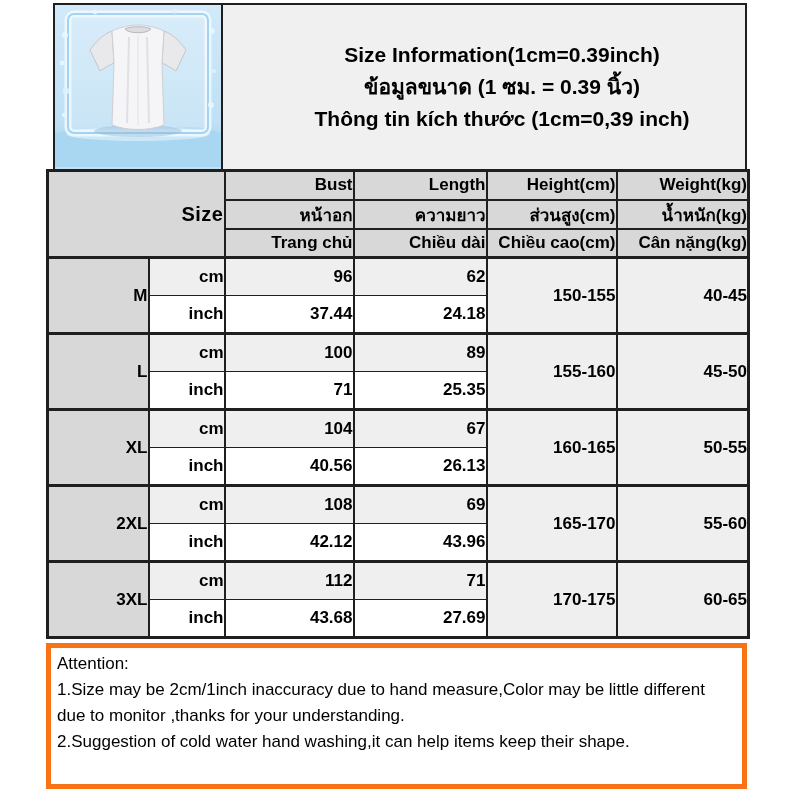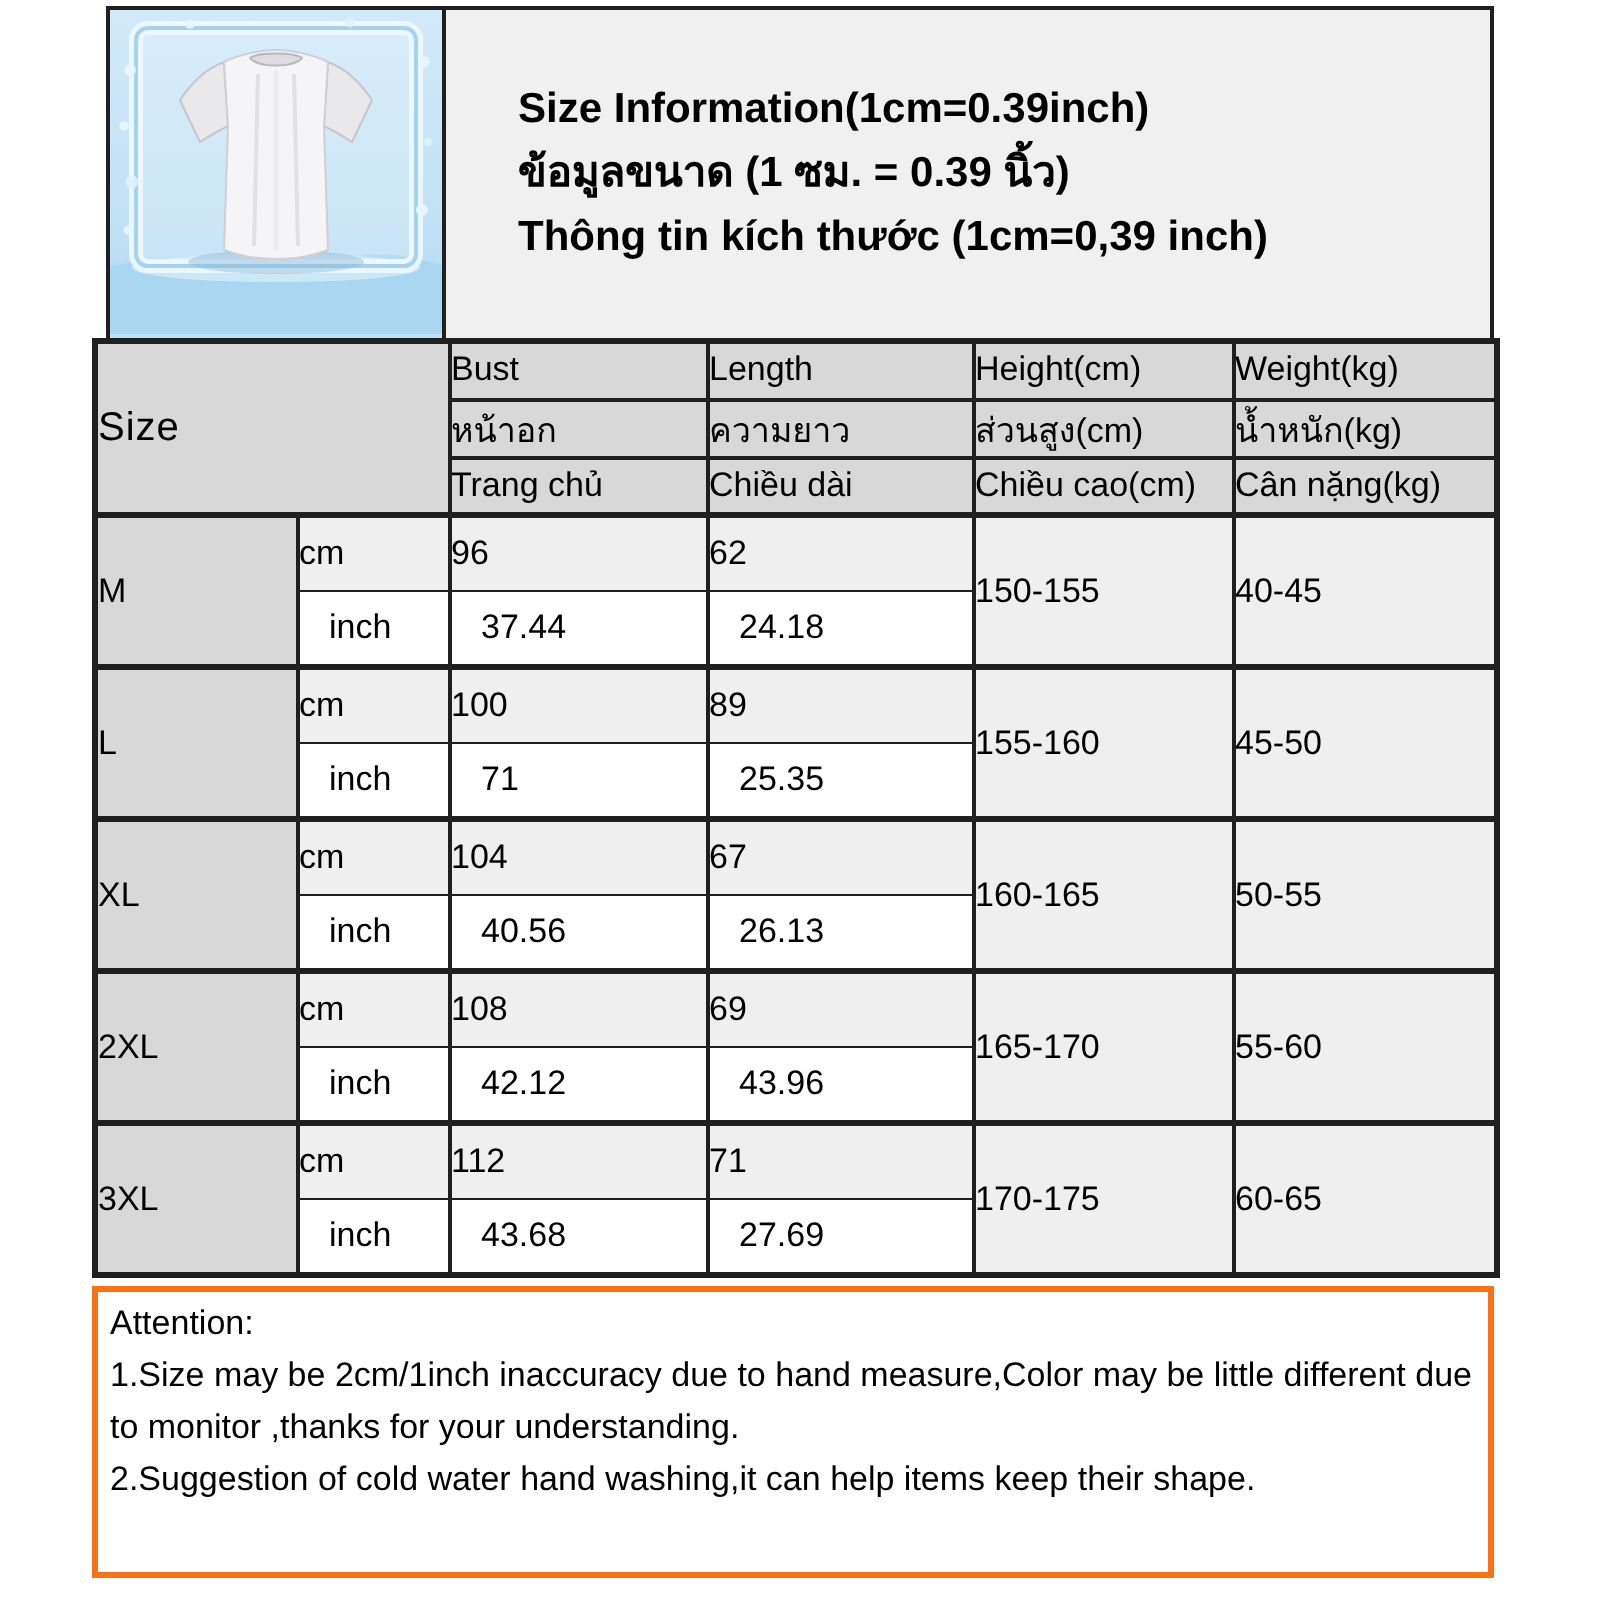--- a/index.html
+++ b/index.html
@@ -33,21 +33,21 @@
     overflow: hidden;
     background: #bfe0f5;
   }
   .image-cell svg { display: block; }
   .title-cell {
     flex: 1;
     background: #f0f0f0;
     display: flex;
     flex-direction: column;
     justify-content: center;
-    align-items: flex-start;
+    align-items: center;
     text-align: center;
     padding-left: 36px;
   }
   .title-line {
     font-weight: bold;
     font-size: 21px;
     line-height: 32px;
     white-space: nowrap;
   }
 
@@ -55,23 +55,23 @@
   table.sz-table {
     margin-left: -7px; 
     margin-left: 0;
     border-collapse: collapse;
     table-layout: fixed;
     width: 701px;
     border: 3px solid #1f1f1f;
   }
   .sz-table td {
     border: 2px solid #1f1f1f;
-    text-align: left;
+    text-align: right;
     vertical-align: middle;
-    font-weight: normal;
+    font-weight: bold;
     font-size: 17px;
     overflow: hidden;
     white-space: nowrap;
   }
   .sz-table thead td { background: #d8d8d8; height: 29px; }
   .sz-table tbody td { border-top-width: 1px; border-bottom-width: 1px; height: 38px; }
   .sz-table tbody tr.row-cm td { border-top-width: 3px; }
   .sz-table td.size-big {
     background: #d8d8d8;
     font-size: 20px;
@@ -80,21 +80,21 @@
   .sz-table td.size-cell { background: #d8d8d8; }
   .sz-table td.cm-bg   { background: #efefef; }
   .sz-table td.inch-bg { background: #ffffff; padding-left: 15px; }
   .sz-table td.merged  { background: #efefef; }
 
   
   .attention-box {
     width: 701px;
     height: 146px;
     margin-top: 4px;
-    border: 3px solid #f97316;
+    border: 5px solid #f97316;
     background: #ffffff;
     padding: 3px 6px;
     font-size: 17px;
     line-height: 26px;
     font-weight: normal;
   }
 </style>
 </head>
 <body>
 

